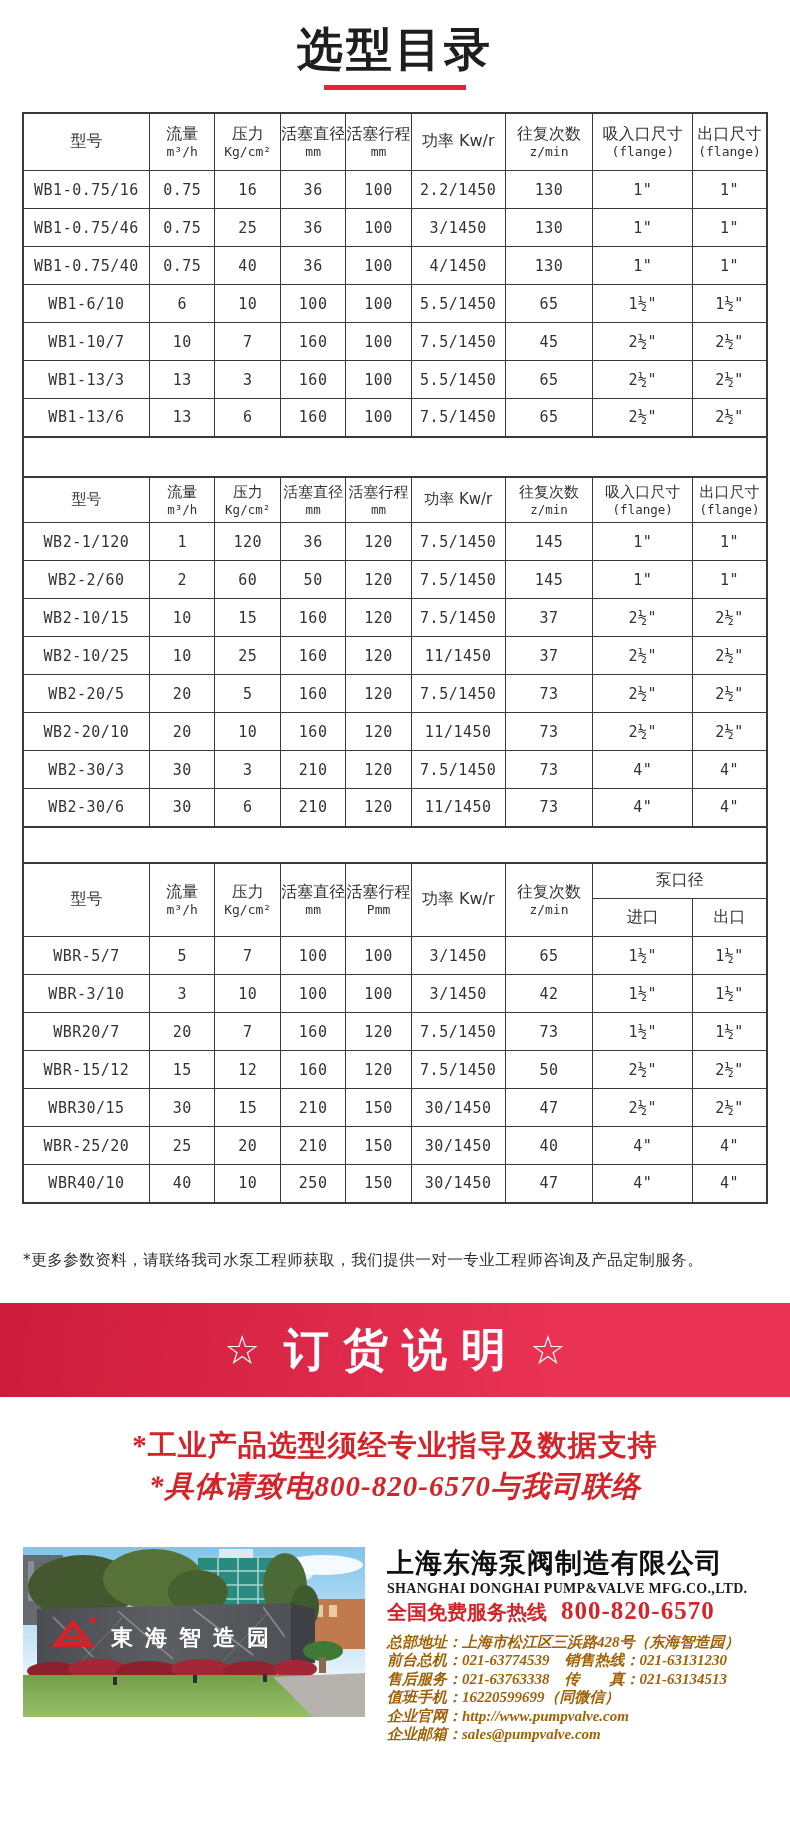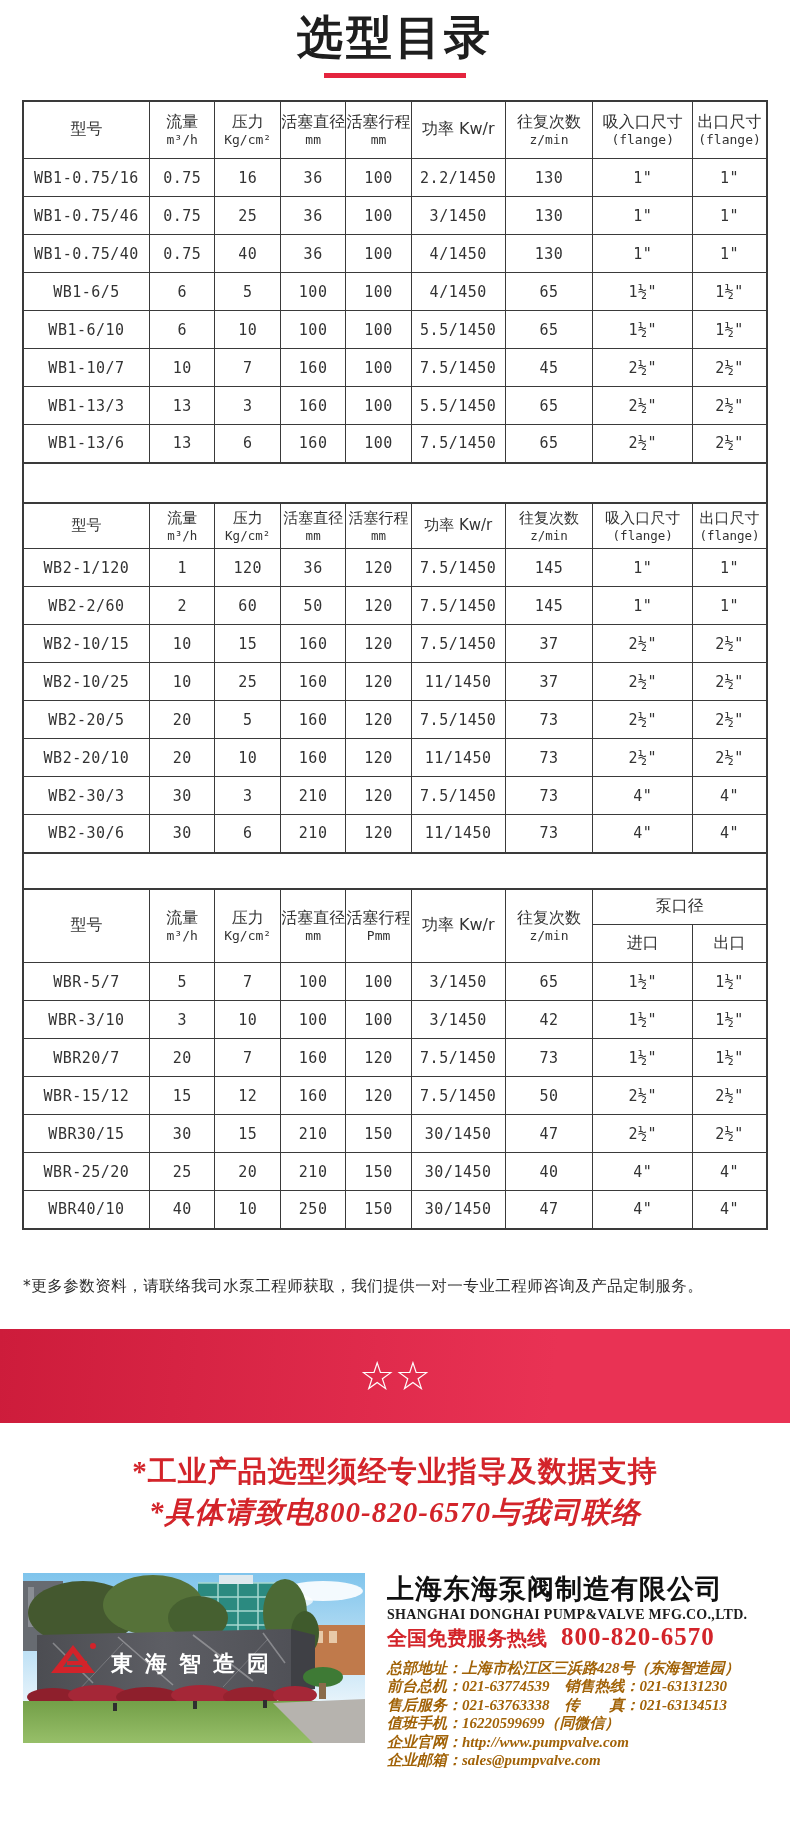--- a/index.html
+++ b/index.html
@@ -3,21 +3,21 @@
 <meta charset="utf-8">
 <style>
   * { margin:0; padding:0; box-sizing:border-box; }
   html,body { background:#ffffff; }
   body {
     width:790px; height:1843px; position:relative; overflow:hidden;
     font-family:"DejaVu Sans", sans-serif;
   }
   
   .page-title {
-    padding-top:12px; text-align:center;
+    padding-top:24px; text-align:center;
     font-size:46px; font-weight:bold; color:#1e1e1e; letter-spacing:3px;
     line-height:1.12;
   }
   .title-underline { width:142px; height:5px; margin:9px auto 0; }
 
   
   .tables { margin:22px 22px 0 22px; }
   table {
     width:746px; border-collapse:collapse; table-layout:fixed;
     border:2px solid #3a3a3a;
@@ -180,31 +180,20 @@
           <td>0.75</td>
           <td>40</td>
           <td>36</td>
           <td>100</td>
           <td>4/1450</td>
           <td>130</td>
           <td>1"</td>
           <td>1"</td>
         </tr>
         <tr>
-          <td>WB1-6/5</td>
-          <td>6</td>
-          <td>5</td>
-          <td>100</td>
-          <td>100</td>
-          <td>4/1450</td>
-          <td>65</td>
-          <td>1½"</td>
-          <td>1½"</td>
-        </tr>
-        <tr>
           <td>WB1-6/10</td>
           <td>6</td>
           <td>10</td>
           <td>100</td>
           <td>100</td>
           <td>5.5/1450</td>
           <td>65</td>
           <td>1½"</td>
           <td>1½"</td>
         </tr>
@@ -518,20 +507,21 @@
           <td>4"</td>
         </tr>
       </tbody>
     </table>
 </div>
 
 <div class="note">*更多参数资料，请联络我司水泵工程师获取，我们提供一对一专业工程师咨询及产品定制服务。</div>
 
 <div class="banner" style="background: linear-gradient(95deg, rgb(205, 28, 59) 0%, rgb(233, 50, 84) 70%, rgb(233, 50, 84) 100%);">
   <span class="star">☆</span>
+  <span class="banner-text">订货说明</span>
   <span class="star">☆</span>
 </div>
 
 <div class="warnings">
   <div class="warning-line" style="color: rgb(211, 36, 42);">*工业产品选型须经专业指导及数据支持</div>
   <div class="warning-line" style="color: rgb(211, 36, 42); font-style: italic;">*具体请致电800-820-6570与我司联络</div>
 </div>
 
 <div class="footer">
 

